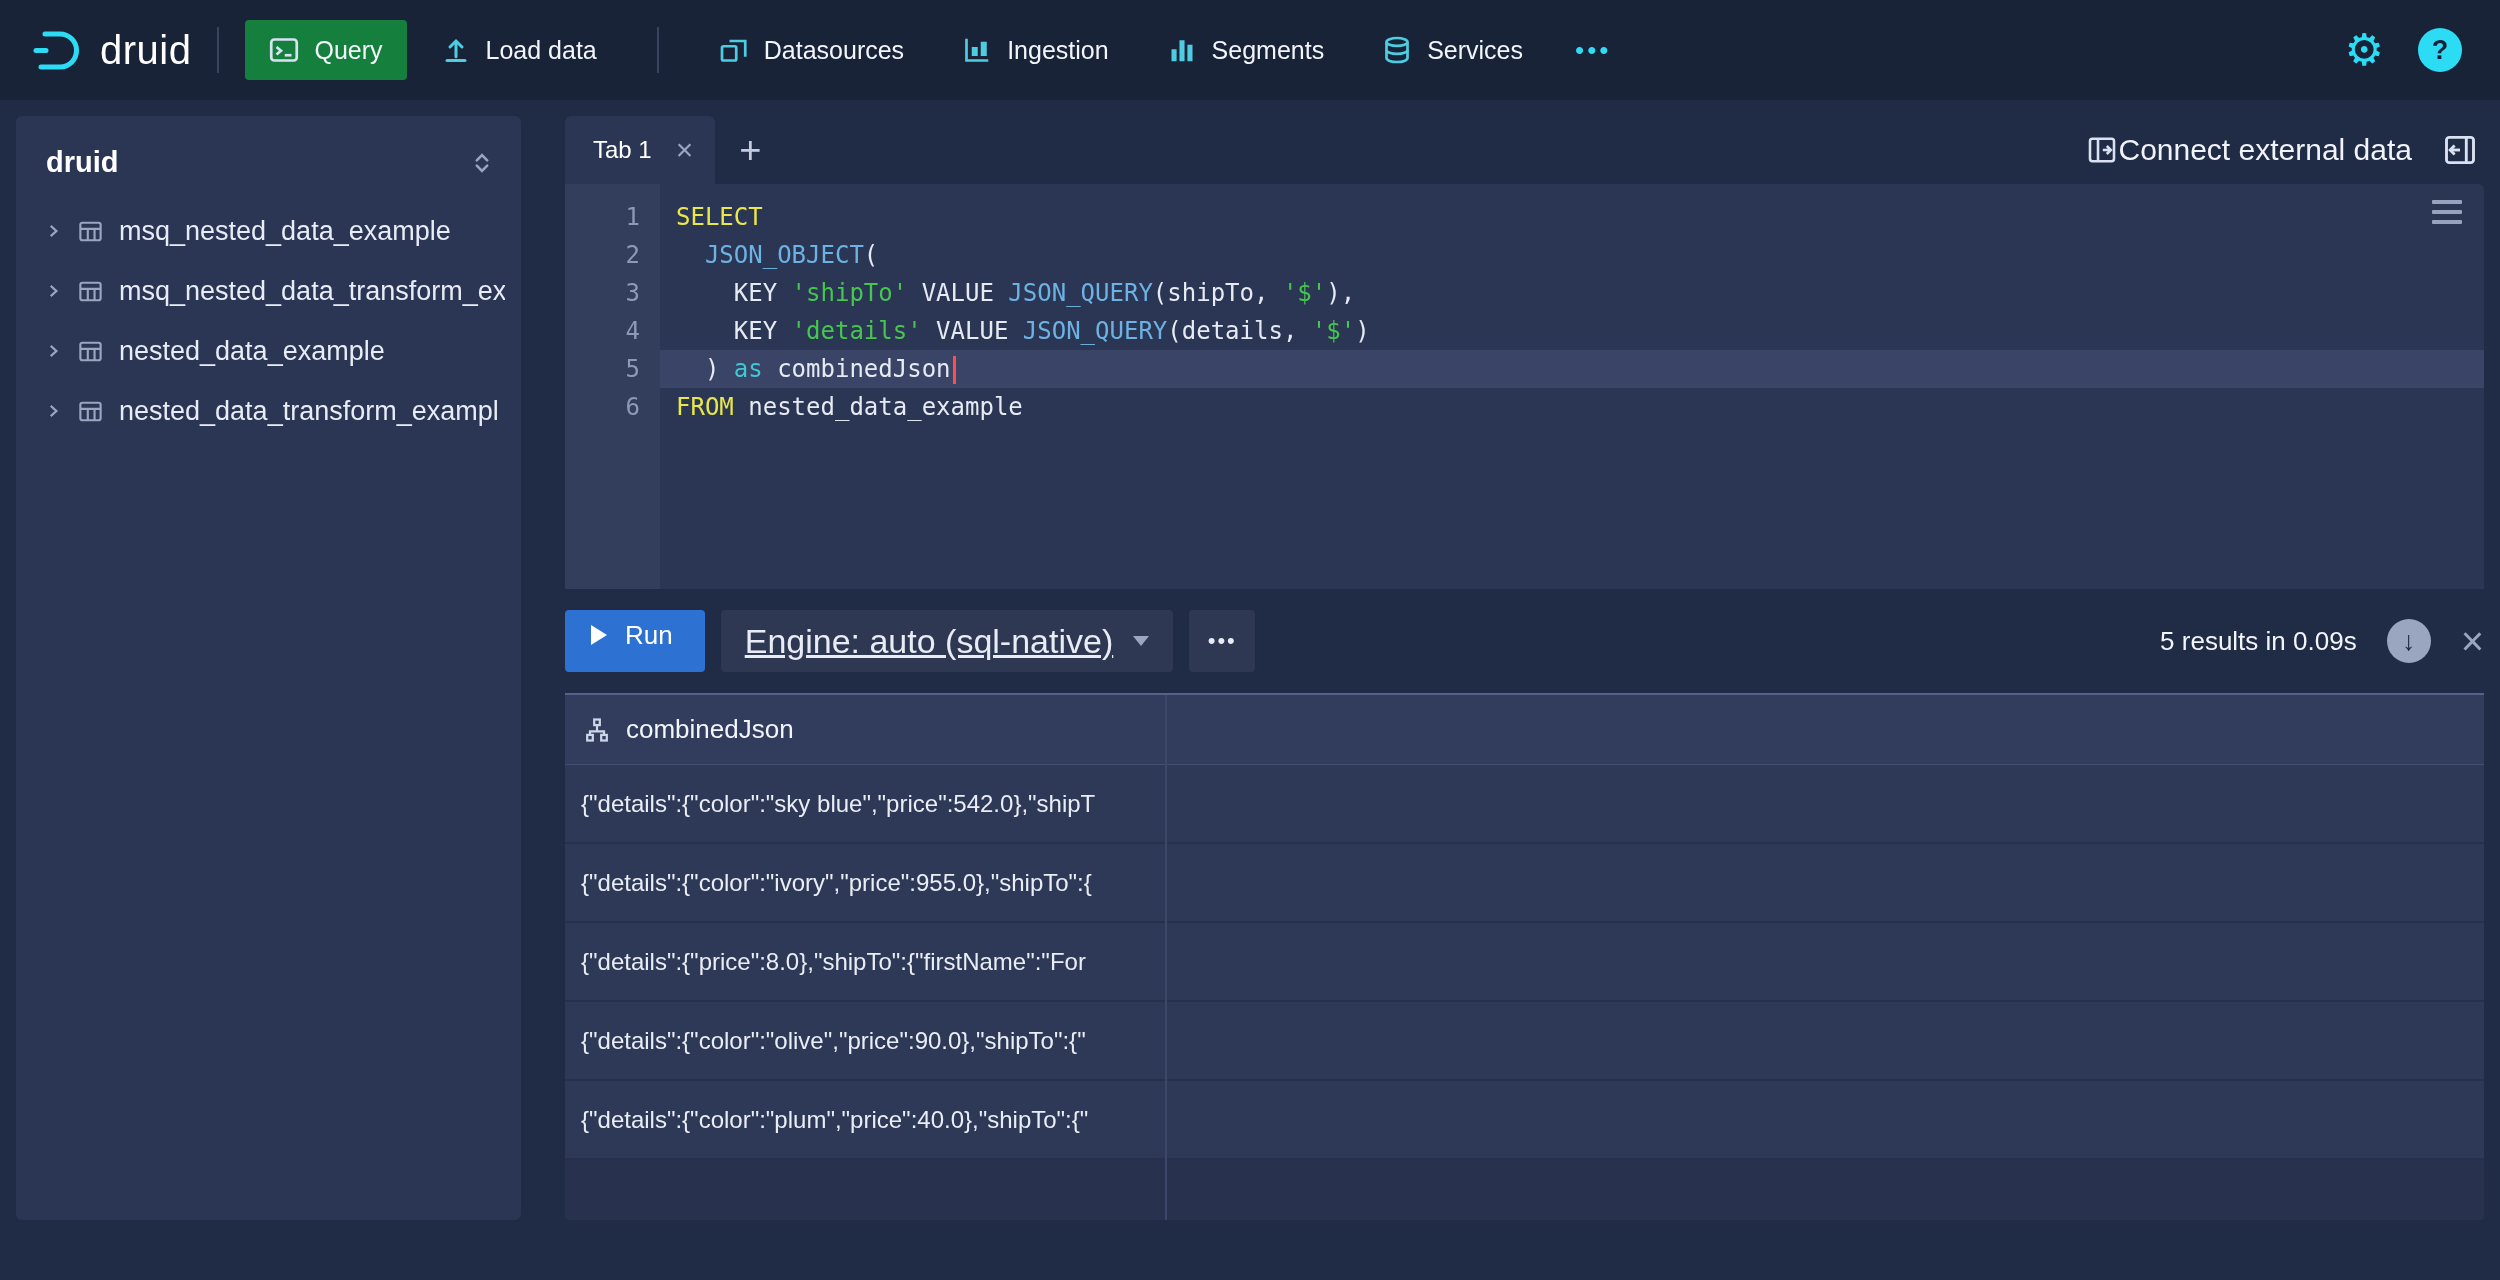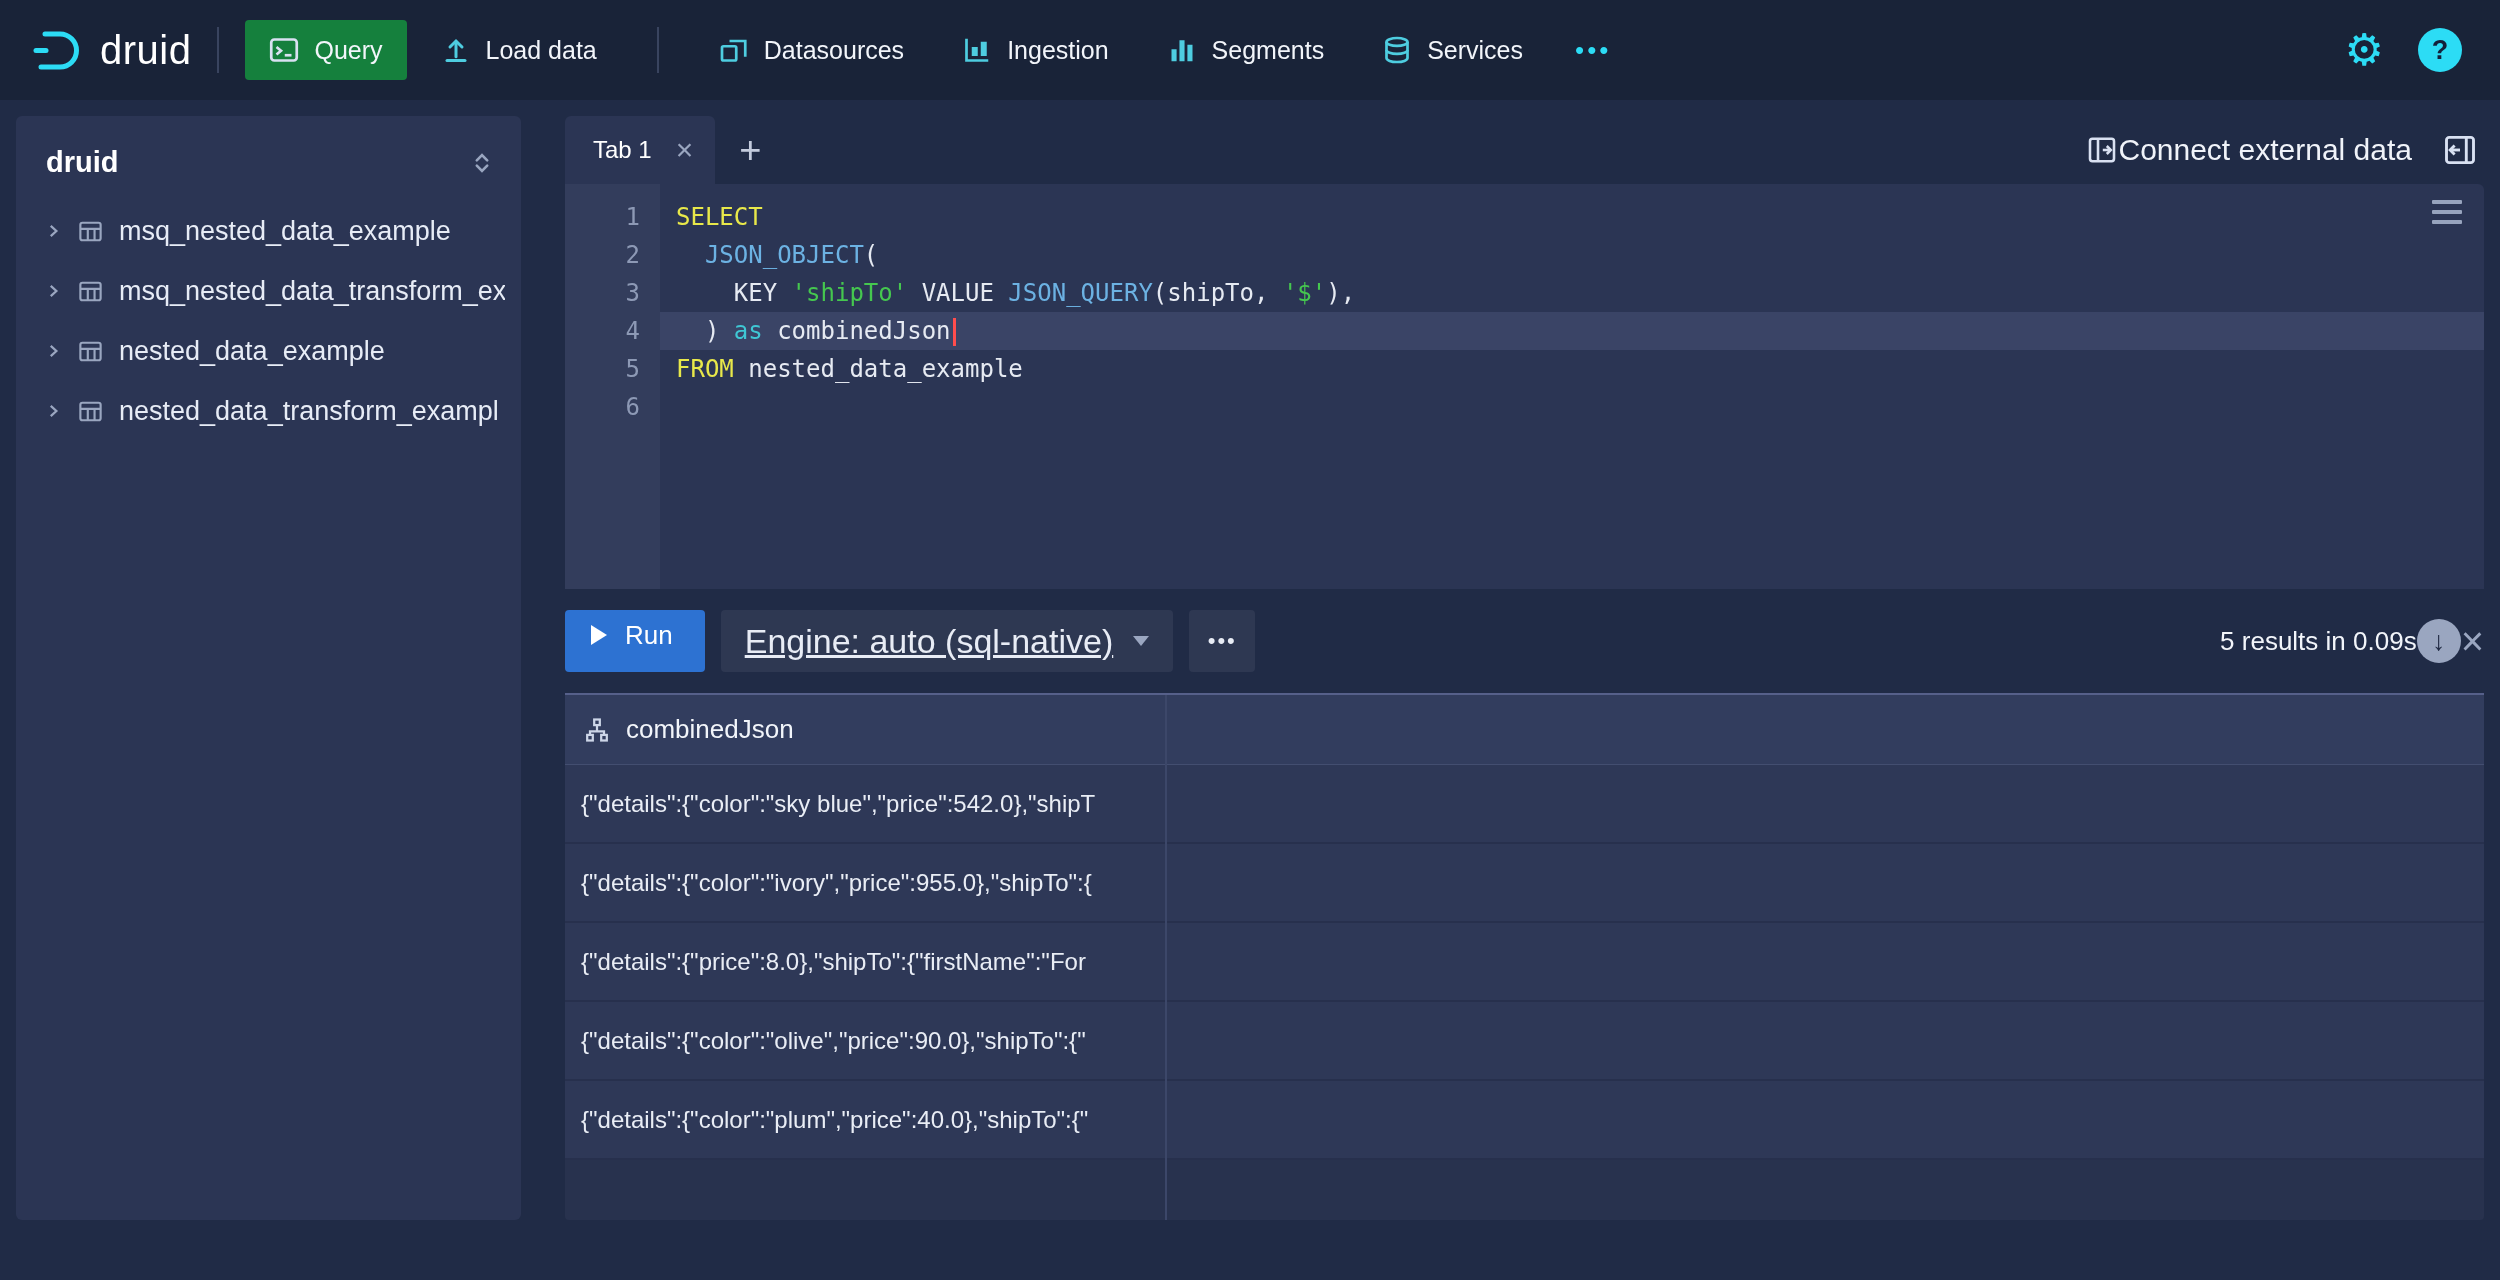--- a/index.html
+++ b/index.html
@@ -109,21 +109,21 @@
     background:#2e3852; color:#e8ecf5; font-size:34px; height:62px;
     padding:0 24px; border-radius:4px;
     display:flex; align-items:center; gap:20px; cursor:pointer;text-decoration:underline;
   }
   .caret-down { width:0; height:0; border-top:10px solid #9aa6c0; border-left:8px solid transparent; border-right:8px solid transparent; }
   .more-btn {
     background:#2e3852; color:#e8ecf5; height:62px; min-width:66px;
     border-radius:4px; display:flex; align-items:center; justify-content:center;
     font-size:22px; letter-spacing:2px; cursor:pointer;
   }
-  .runbar-right { margin-left:auto; display:flex; align-items:center; }
+  .runbar-right { margin-left:auto; display:flex; align-items:center; gap:30px; }
   .status { font-size:26px; color:#f2f5fa; }
   .download {
     width:44px; height:44px; border-radius:50%; background:#9aa6c0;
     display:flex; align-items:center; justify-content:center; cursor:pointer;
     color:#212b44; font-size:27px; font-weight:bold; line-height:1;
   }
   .close-x { color:#9aa6c0; font-size:40px; line-height:1; cursor:pointer; }
 
   
   .results {
@@ -334,20 +334,21 @@
         <div class="num">2</div>
         <div class="num">3</div>
         <div class="num">4</div>
         <div class="num">5</div>
         <div class="num">6</div>
       </div>
       <div class="codearea">
         <div class="cline"><span class="tk-kw">SELECT</span></div>
         <div class="cline"><span>  </span><span class="tk-fn">JSON_OBJECT</span><span>(</span></div>
         <div class="cline"><span>    KEY </span><span class="tk-str">'shipTo'</span><span> VALUE </span><span class="tk-fn">JSON_QUERY</span><span>(shipTo, </span><span class="tk-str">'$'</span><span>),</span></div>
+        <div class="cline"><span>    KEY </span><span class="tk-str">'details'</span><span> VALUE </span><span class="tk-fn">JSON_QUERY</span><span>(details, </span><span class="tk-str">'$'</span><span>)</span></div>
         <div class="cline hl"><span>  ) </span><span class="tk-kw2">as</span><span> combinedJson</span><span class="cursor"></span></div>
         <div class="cline"><span class="tk-kw">FROM</span><span> nested_data_example</span></div>
       </div>
       <div class="editor-menu">
           <i></i>
           <i></i>
           <i></i>
         </div>
     </div>
 

